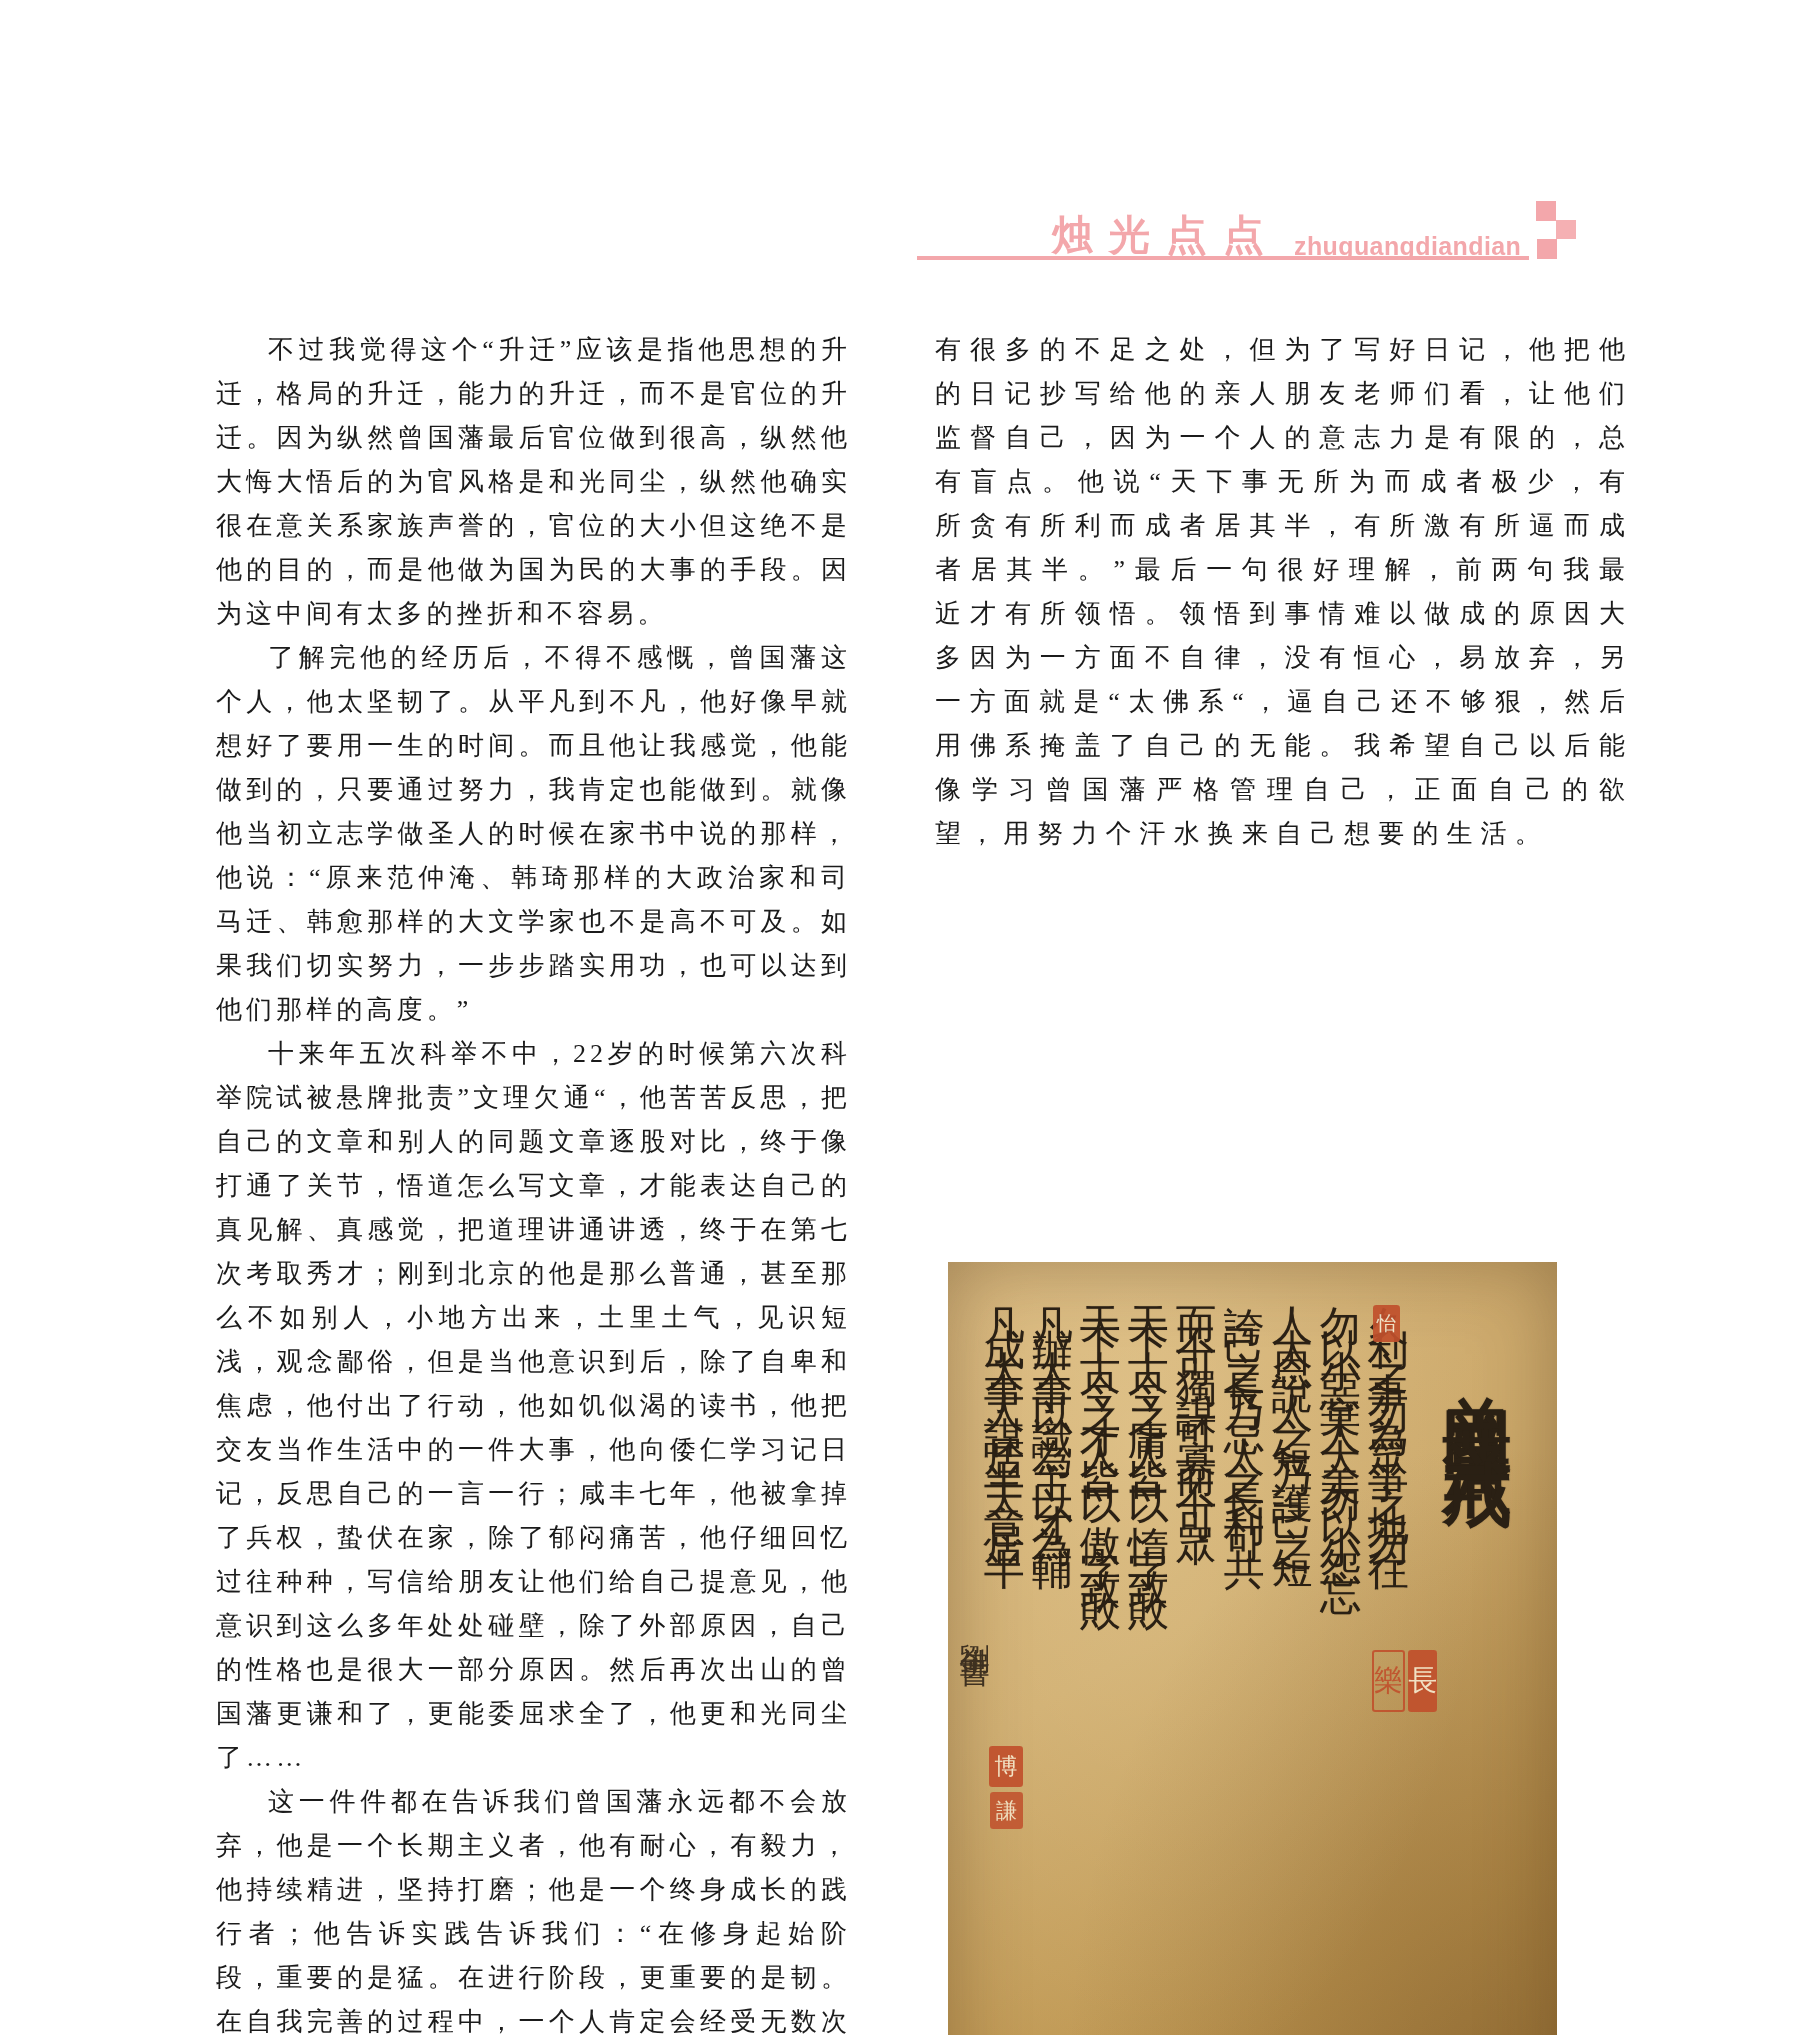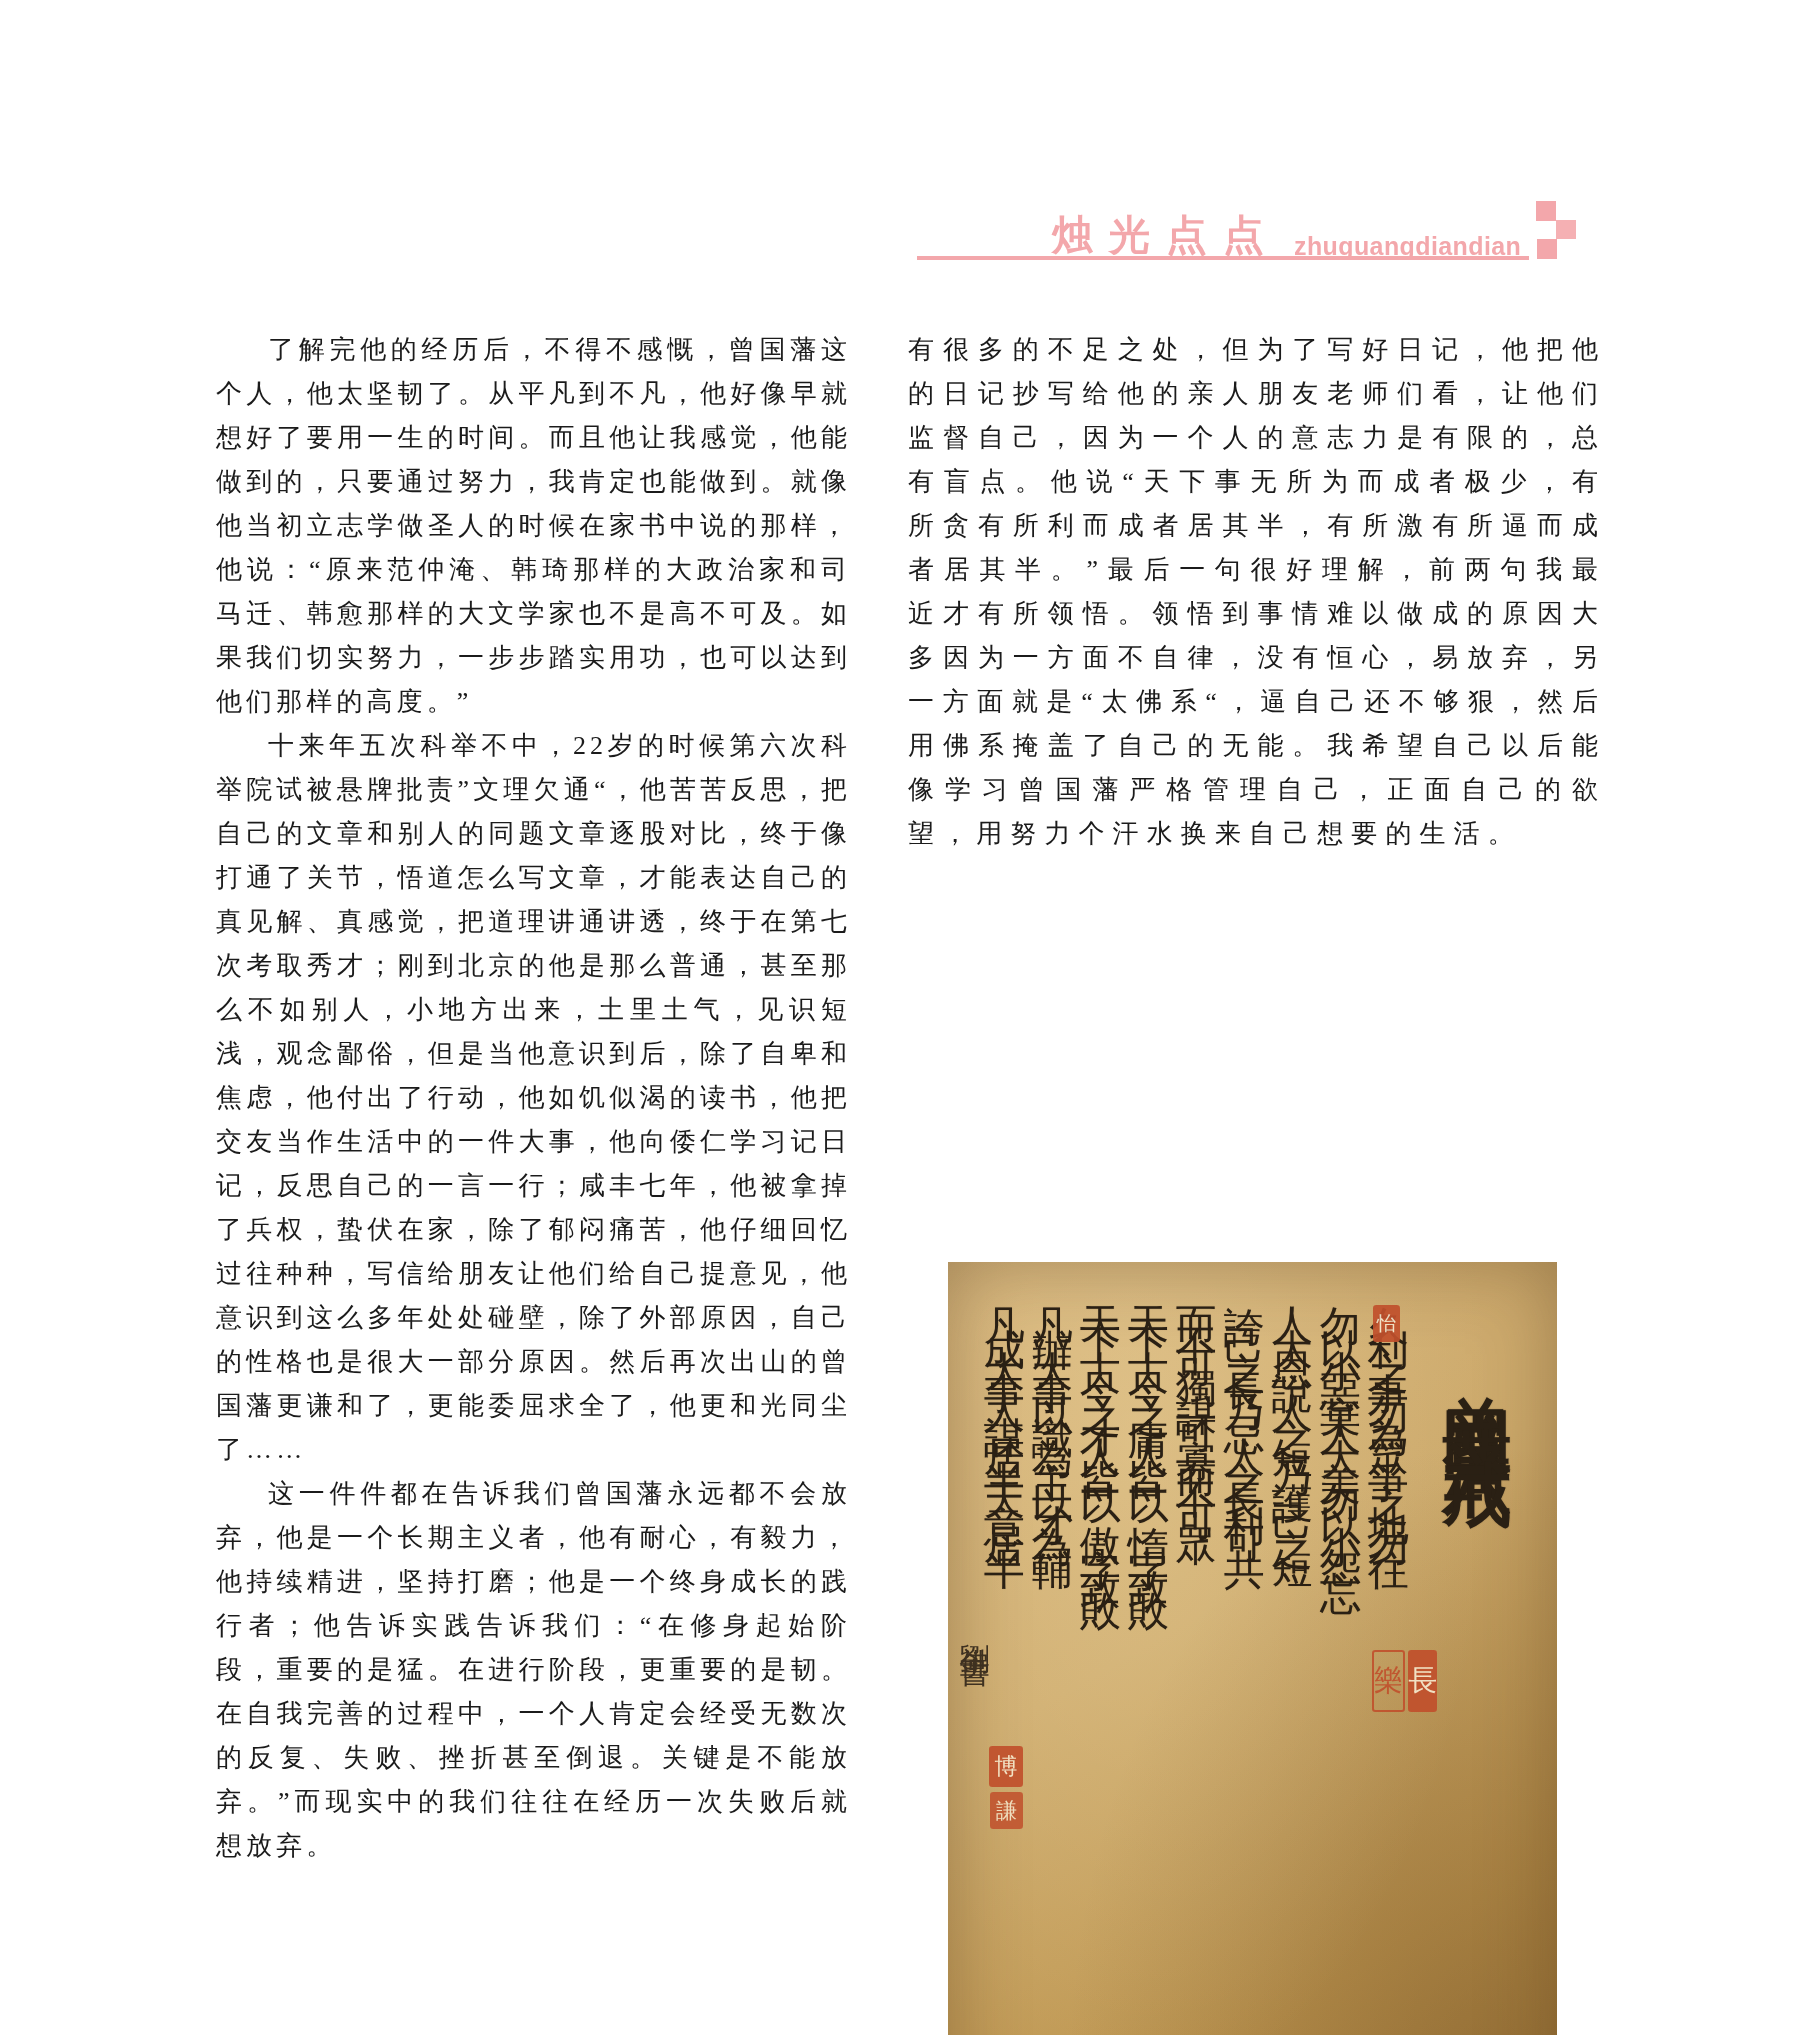--- a/index.html
+++ b/index.html
@@ -17,21 +17,21 @@
   .sq{position:absolute;background:#f3a7ab;}
   .sq1{left:1536px;top:201px;width:20.4px;height:19.5px;}
   .sq2{left:1556px;top:220px;width:20.4px;height:19px;background:#f5b0b3;}
   .sq3{left:1537px;top:239px;width:19.5px;height:20px;}
 
   
   .col{position:absolute;top:328px;color:#1b1b1b;}
   .col p{margin:0;text-indent:2em;text-align:justify;font-size:26px;line-height:44px;}
   .col-left{left:216px;width:635px;}
   .col-left p{letter-spacing:4.1px;}
-  .col-right{left:908px;width:698px;}
+  .col-right{left:935px;width:698px;}
   .col-right p{letter-spacing:8.1px;}
   .col-right p:first-child{text-indent:0;}
 
   
   .artwork{position:absolute;left:948px;top:1262px;width:609px;height:959px;margin:0;
     background:
       radial-gradient(ellipse at 30% 18%, rgba(255,238,190,0.28), transparent 60%),
       radial-gradient(ellipse at 88% 85%, rgba(88,55,20,0.33), transparent 55%),
       linear-gradient(150deg,#d5b277 0%,#cca96b 38%,#bd954f 72%,#a9813f 100%);
     box-shadow:inset 0 0 77px rgba(70,45,15,0.38);}
@@ -63,20 +63,21 @@
   <header>
     <div class="mast-title">烛光点点</div>
     <div class="mast-pinyin">zhuguangdiandian</div>
     <div class="mast-rule"></div>
     <div class="sq sq1"></div>
     <div class="sq sq2"></div>
     <div class="sq sq3"></div>
   </header>
 
   <section class="col col-left">
+    <p>不过我觉得这个“升迁”应该是指他思想的升迁，格局的升迁，能力的升迁，而不是官位的升迁。因为纵然曾国藩最后官位做到很高，纵然他大悔大悟后的为官风格是和光同尘，纵然他确实很在意关系家族声誉的，官位的大小但这绝不是他的目的，而是他做为国为民的大事的手段。因为这中间有太多的挫折和不容易。</p>
     <p>了解完他的经历后，不得不感慨，曾国藩这个人，他太坚韧了。从平凡到不凡，他好像早就想好了要用一生的时间。而且他让我感觉，他能做到的，只要通过努力，我肯定也能做到。就像他当初立志学做圣人的时候在家书中说的那样，他说：“原来范仲淹、韩琦那样的大政治家和司马迁、韩愈那样的大文学家也不是高不可及。如果我们切实努力，一步步踏实用功，也可以达到他们那样的高度。”</p>
     <p>十来年五次科举不中，22岁的时候第六次科举院试被悬牌批责”文理欠通“，他苦苦反思，把自己的文章和别人的同题文章逐股对比，终于像打通了关节，悟道怎么写文章，才能表达自己的真见解、真感觉，把道理讲通讲透，终于在第七次考取秀才；刚到北京的他是那么普通，甚至那么不如别人，小地方出来，土里土气，见识短浅，观念鄙俗，但是当他意识到后，除了自卑和焦虑，他付出了行动，他如饥似渴的读书，他把交友当作生活中的一件大事，他向倭仁学习记日记，反思自己的一言一行；咸丰七年，他被拿掉了兵权，蛰伏在家，除了郁闷痛苦，他仔细回忆过往种种，写信给朋友让他们给自己提意见，他意识到这么多年处处碰壁，除了外部原因，自己的性格也是很大一部分原因。然后再次出山的曾国藩更谦和了，更能委屈求全了，他更和光同尘了……</p>
     <p>这一件件都在告诉我们曾国藩永远都不会放弃，他是一个长期主义者，他有耐心，有毅力，他持续精进，坚持打磨；他是一个终身成长的践行者；他告诉实践告诉我们：“在修身起始阶段，重要的是猛。在进行阶段，更重要的是韧。在自我完善的过程中，一个人肯定会经受无数次的反复、失败、挫折甚至倒退。关键是不能放弃。”而现实中的我们往往在经历一次失败后就想放弃。</p>
 
   </section>
 
   <section class="col col-right">
     <p>有很多的不足之处，但为了写好日记，他把他的日记抄写给他的亲人朋友老师们看，让他们监督自己，因为一个人的意志力是有限的，总有盲点。他说“天下事无所为而成者极少，有所贪有所利而成者居其半，有所激有所逼而成者居其半。”最后一句很好理解，前两句我最近才有所领悟。领悟到事情难以做成的原因大多因为一方面不自律，没有恒心，易放弃，另一方面就是“太佛系“，逼自己还不够狠，然后用佛系掩盖了自己的无能。我希望自己以后能像学习曾国藩严格管理自己，正面自己的欲望，用努力个汗水换来自己想要的生活。</p>
   </section>
 

